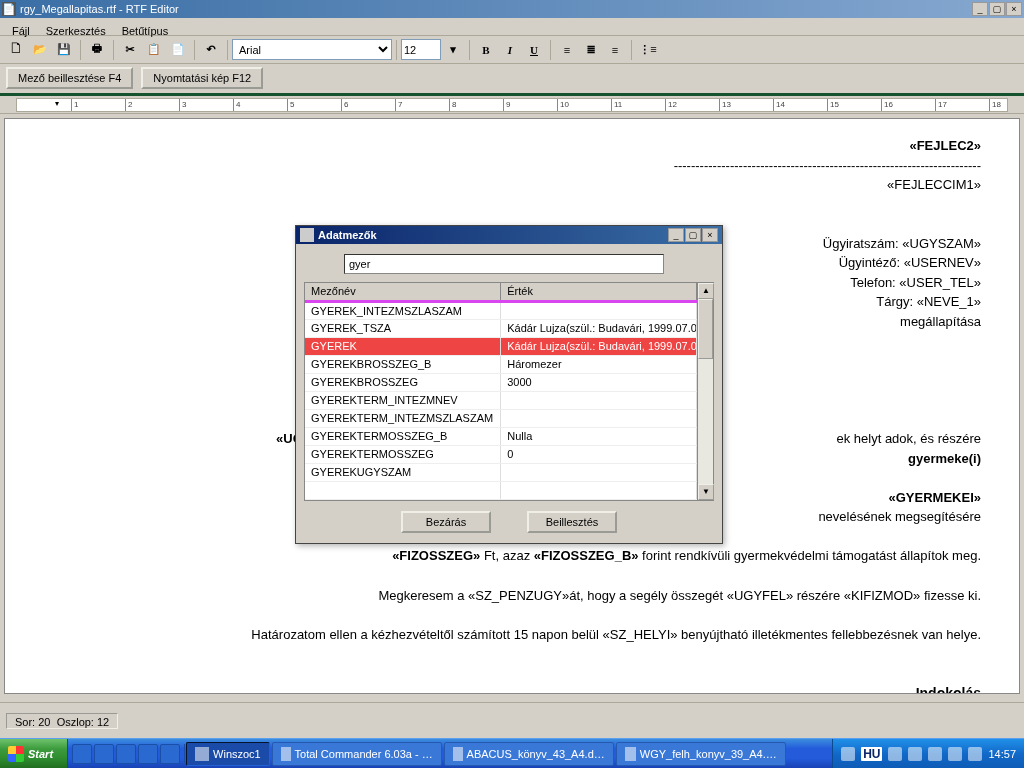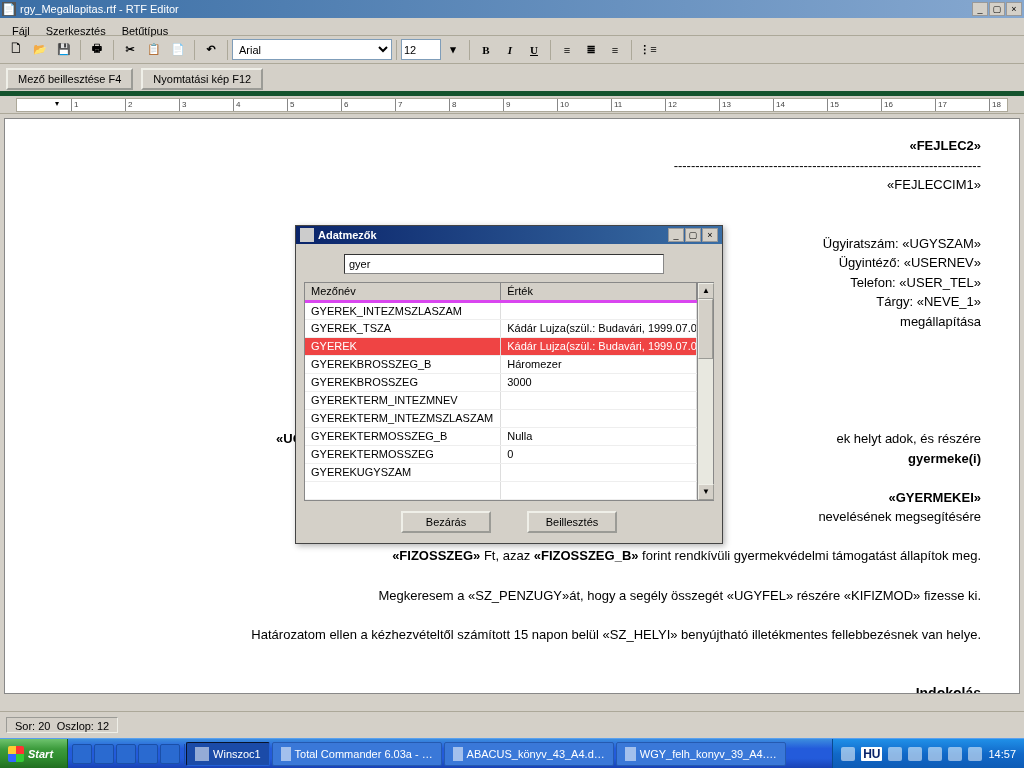--- a/index.html
+++ b/index.html
@@ -51,22 +51,22 @@
     cursor: default;
   }
   .tsep { width: 1px; height: 20px; background: #aca899; margin: 0 4px; }
   .tselect {
     height: 21px; border: 1px solid #7f9db9; background: white;
     font-size: 11px; padding: 1px 2px;
   }
   .font-name { width: 160px; }
   .font-size { width: 40px; }
   .actionbar {
-    display: flex; align-items: flex-start; padding: 4px 6px;
-    border-bottom: 5px solid #14532d;
+    display: flex; align-items: flex-end; padding: 4px 6px;
+    border-bottom: 3px solid #14532d;
     gap: 8px;
     height: 32px;
   }
   .action-btn {
     height: 22px;
     padding: 2px 10px;
     background: #d4d0c8;
     border: 2px outset #efefe8;
     font-size: 11px;
     cursor: default;
@@ -99,21 +99,21 @@
     background: white; border: 1px solid #888;
     padding: 18px 38px; height: 576px; overflow: hidden;
     font-family: Arial, sans-serif; font-size: 13px; line-height: 1.35;
   }
   .page p { margin: 0 0 2px 0; text-align: right; }
   .bold { font-weight: bold; }
   .targetright { text-align: right; padding-left: 650px; }
   .centered { text-align: center; }
   .underline { text-decoration: underline; }
   .statusbar {
-    height: 27px; border-top: 1px solid #aca899;
+    height: 36px; border-top: 1px solid #aca899;
     display: flex; align-items: center; padding: 2px 6px;
     background: #d4d0c8;
   }
   .status-cell { border: 1px inset #efefe8; padding: 1px 8px; height: 16px; line-height: 14px; }
   .taskbar {
     position: absolute; bottom: 0; left: 0; right: 0;
     height: 30px;
     background: linear-gradient(to bottom, #3c8dde, #235bdb, #235bdb, #1842b5);
     display: flex; align-items: center;
     color: white; font-size: 11px;

